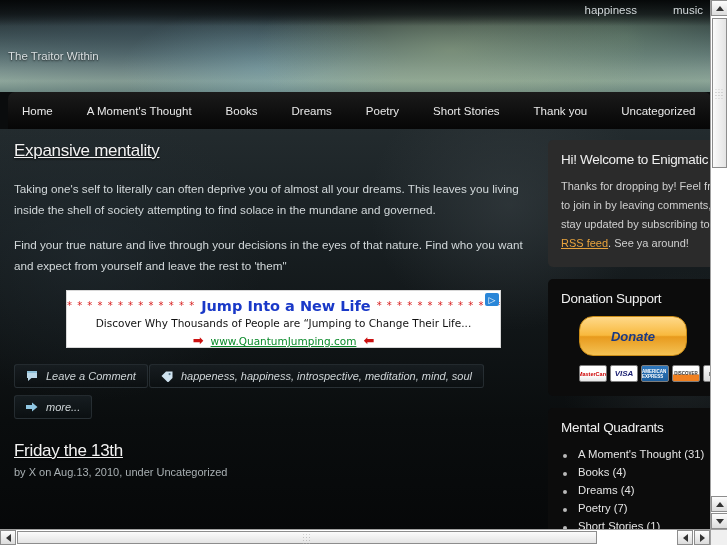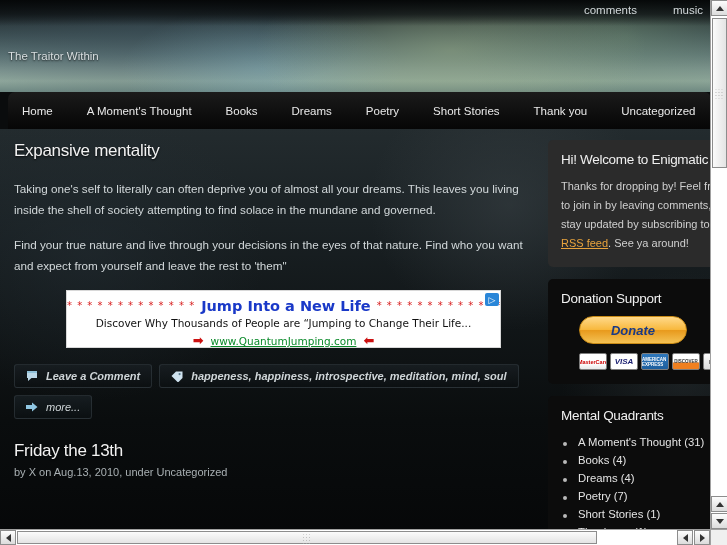--- a/index.html
+++ b/index.html
@@ -81,20 +81,21 @@
   #content {
     position: absolute; left: 0; top: 0;
     width: 540px; height: 416px;
     padding: 12px 14px 0 14px;
   }
 
   .post-title {
     font-size: 17px; color: #f2f2f2; font-weight: normal;
     letter-spacing: -0.3px;
     text-shadow: 0 1px 2px rgba(0,0,0,0.8);
+    text-decoration: underline;
   }
   .post-meta {
     font-size: 11px; color: #a9b0b3; margin-top: 5px;
   }
   .post-meta a { color: #a9b0b3; text-decoration: none; }
   .post-body { margin-top: 17px; }
   .post-body p {
     font-size: 11.7px; color: #d2d8da; line-height: 21px;
     margin-bottom: 14px;
   }
@@ -123,21 +124,21 @@
   .ad-arrow { color: #cc1111; font-weight: bold; font-size: 13px; padding: 0 7px; }
   #ad-badge {
     position: absolute; right: 1px; top: 2px;
     width: 14px; height: 13px;
     background: #2a86d8; color: #fff; font-size: 9px;
     display: flex; align-items: center; justify-content: center;
     border-radius: 2px;
   }
 
   
-  #post-footer { display: flex; gap: 7px; margin-top: 16px; font-weight: bold; }
+  #post-footer { display: flex; gap: 1px; margin-top: 16px; }
   .footbar {
     background: linear-gradient(180deg, rgba(24,30,34,0.92), rgba(12,16,18,0.92));
     border: 1px solid rgba(60,70,76,0.5);
     border-radius: 3px;
     height: 24px;
     display: flex; align-items: center;
     padding: 0 11px;
     font-size: 11px; color: #cfd5d8; font-style: italic;
     white-space: nowrap;
   }
@@ -174,21 +175,21 @@
     padding: 3px 0 3px 17px; position: relative;
     white-space: nowrap;
   }
   .widget li::before {
     content: ""; position: absolute; left: 2px; top: 9px;
     width: 4px; height: 4px; border-radius: 50%; background: #b9b9b9;
   }
 
   
   #donate-btn {
-    width: 108px; height: 28px; margin: 4px 0 9px 18px;
+    width: 108px; height: 40px; margin: 4px 0 9px 18px;
     border-radius: 14px;
     background: linear-gradient(180deg, #ffd98a 0%, #f8b93e 48%, #e89a1d 52%, #f4c254 100%);
     border: 1px solid #c98b16;
     display: flex; align-items: center; justify-content: center;
     font-size: 13px; font-style: italic; font-weight: bold; color: #1a3a84;
   }
   #cards { display: flex; gap: 3px; margin-left: 18px; }
   .card {
     width: 28px; height: 17px; border-radius: 2px;
     border: 1px solid #7d7d7d; background: #fff;
@@ -241,21 +242,21 @@
 </style>
 </head>
 <body>
 
 <div id="viewport">
 
   <div id="header">
     <div id="header-tint"></div>
 
     <div id="topnav">
-      <a href="#">comments</a>
+      <a href="#">happiness</a>
       <a href="#">music</a>
     </div>
 
     <div id="site-tagline">The Traitor Within</div>
   </div>
 
   <div id="mainnav">
     <a href="#">Home</a>
     <a href="#">A Moment's Thought</a>
     <a href="#">Books</a>

